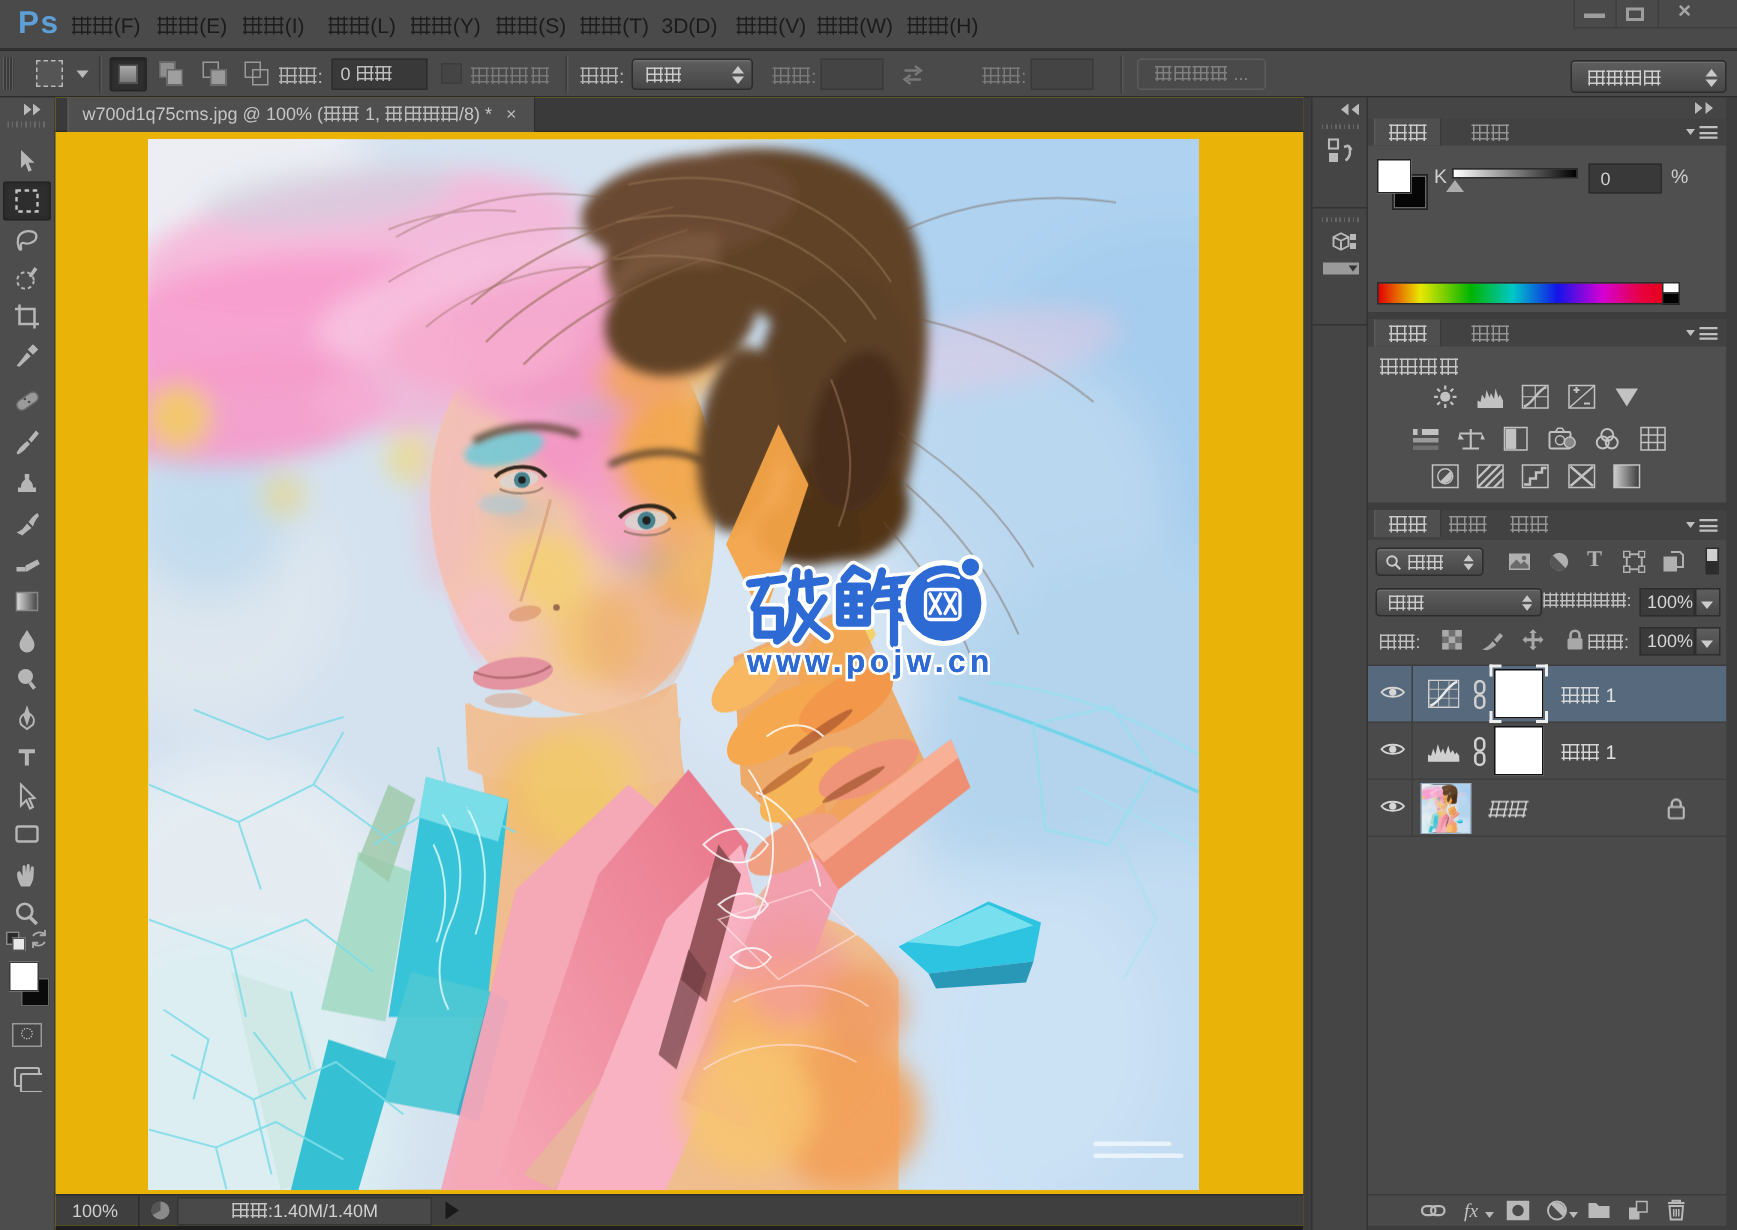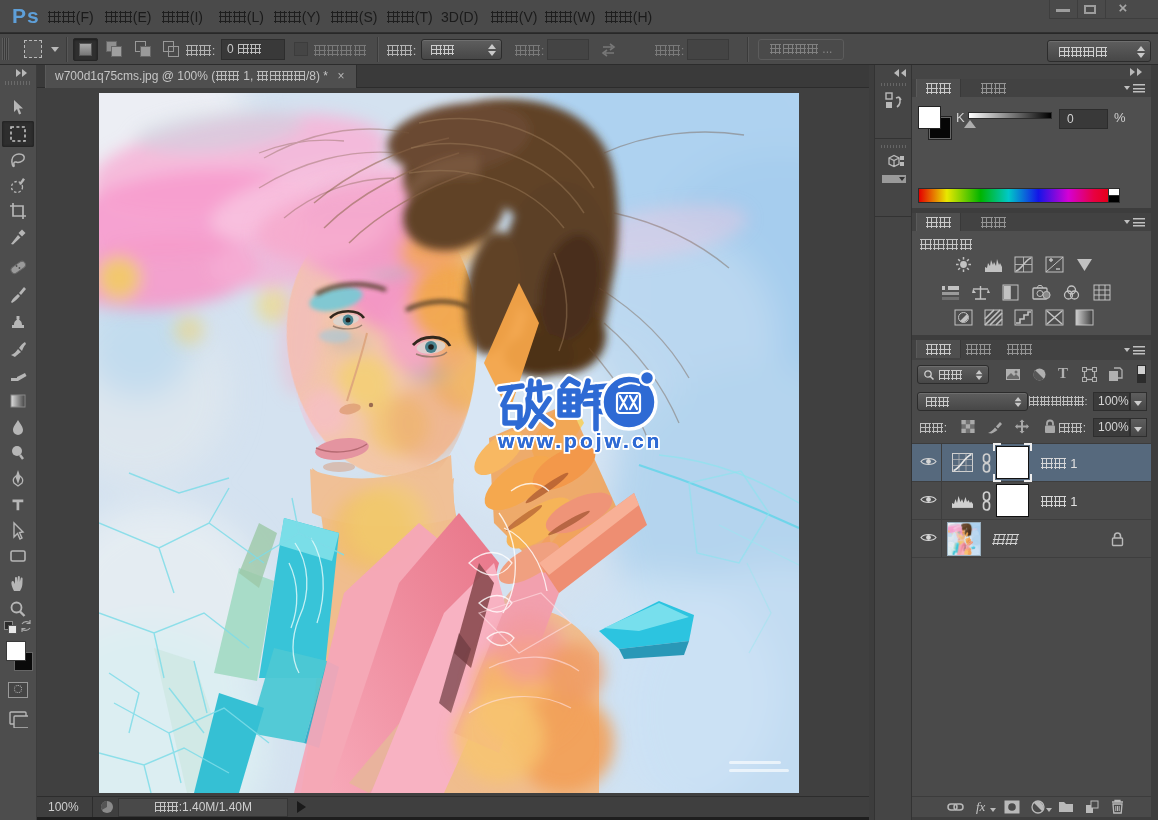--- a/index.html
+++ b/index.html
@@ -206,21 +206,21 @@
     <div class="abs" style="left:14px;top:587px;width:19px;height:19px;background:#0a0a0a;border:1px solid #666"></div>
     <div class="abs" style="left:6px;top:576px;width:20px;height:20px;background:#fff;border:1px solid #3a3a3a;box-shadow:0 0 0 1px #fff inset"></div>
     <div class="abs" style="left:8px;top:617px;width:20px;height:16px;border:1px solid #999;background:#454545">
         <div style="position:absolute;left:5px;top:2px;width:8px;height:8px;border-radius:50%;border:1px dotted #bbb"></div>
       </div>
     <svg class="ticon" style="top:643px" viewBox="0 0 20 20">
         <rect x="2" y="4" width="16" height="12" rx="1" fill="none" stroke="#b6b6b6" stroke-width="1.4"></rect>
         <rect x="6" y="8" width="16" height="12" rx="1" fill="#4d4d4d" stroke="#b6b6b6" stroke-width="1.4"></rect>
       </svg>
   </div>
-  <div id="canvas" class="abs" style="left:37px;top:65px;width:832px;height:755px;background:#404040">
+  <div id="canvas" class="abs" style="left:37px;top:65px;width:832px;height:755px;background:#eab308">
     <div class="abs" style="left:0;top:0;width:832px;height:23px;background:#3a3a3a;border-bottom:1px solid #2c2c2c">
       <div class="abs" style="left:8px;top:0;width:312px;height:23px;background:#4f4f4f;border-left:1px solid #5a5a5a;border-right:1px solid #2e2e2e;color:#c5c5c5;font-size:12px;line-height:22px;padding-left:9px;white-space:nowrap">w700d1q75cms.jpg @ 100% (<i class="h"></i><i class="h"></i> 1, <i class="h"></i><i class="h"></i><i class="h"></i><i class="h"></i>/8) * <span style="margin-left:6px;color:#b5b5b5">×</span></div>
     </div>
     <div class="abs" id="artbox" style="left:62px;top:28px;width:700px;height:700px;background:#d5e3f2">
       <svg width="700" height="700" viewBox="0 0 700 700">
         <defs>
           <radialGradient id="rg" cx=".5" cy=".5" r=".5">
               <stop offset="0" stop-color="#fff"></stop>
               <stop offset=".7" stop-color="#fff" stop-opacity=".6"></stop>
               <stop offset="1" stop-color="#fff" stop-opacity="0"></stop>

